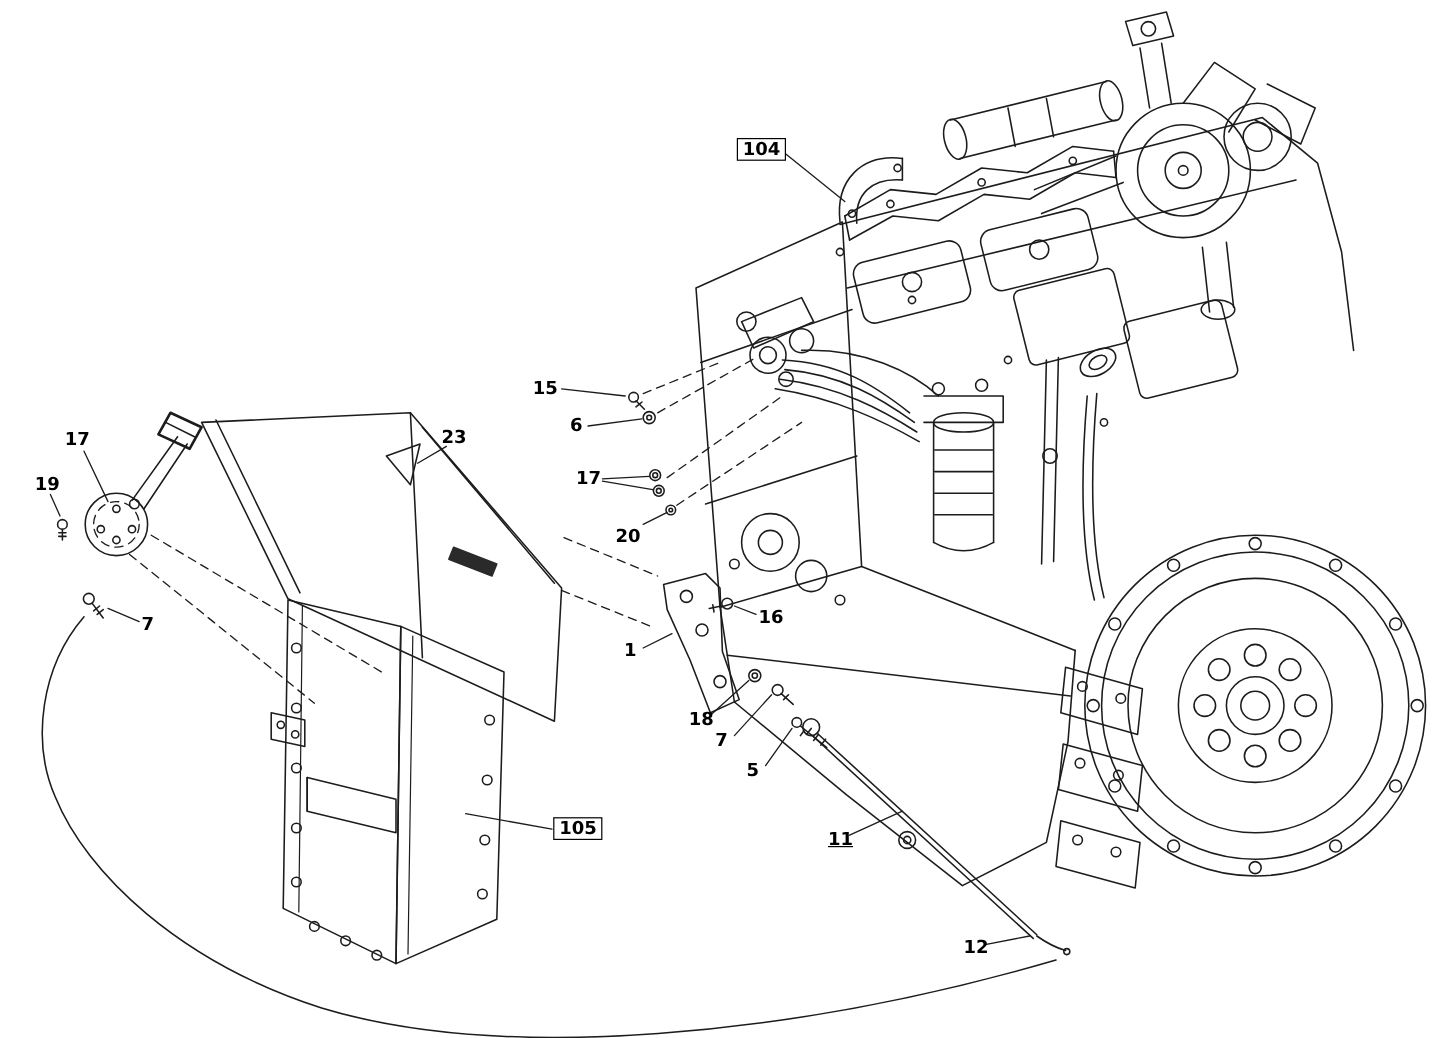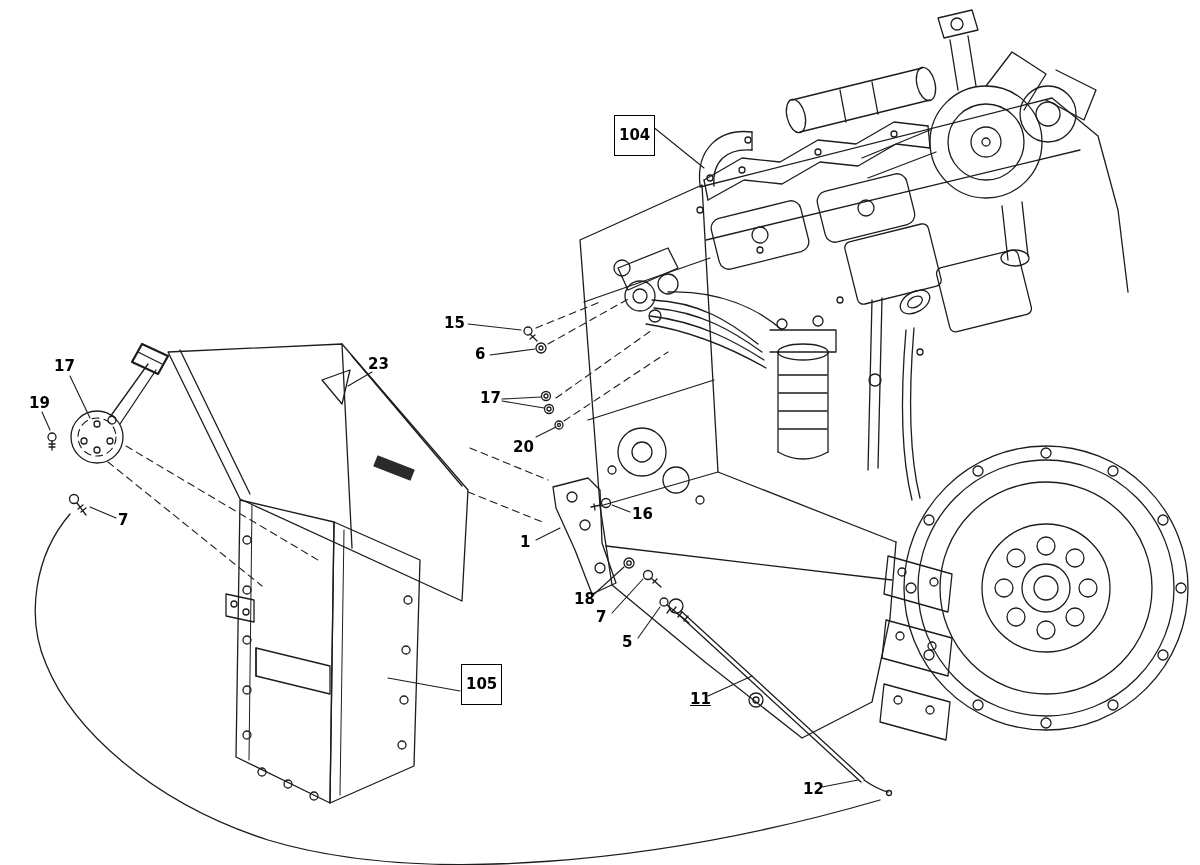--- a/index.html
+++ b/index.html
@@ -16,21 +16,21 @@
   svg .darkfill{fill:#2a2a2a;stroke:#2a2a2a;}
   .watermark{
     position:absolute;left:192px;top:352px;
     font-weight:700;font-size:96px;letter-spacing:10px;
     color:#8f8f8f;opacity:0.5;white-space:nowrap;pointer-events:none;z-index:5;
   }
   .callout{
     position:absolute;font-weight:700;font-size:15px;color:#000;z-index:6;
     line-height:17px;
   }
-  .callout.boxed{border:1.5px solid #000;background:#fff;padding:11px 4px;}
+  .callout.boxed{border:1.5px solid #000;background:#fff;padding:0 4px;}
 </style>
 </head>
 <body>
 
 <div class="stage">
 
   <svg width="1200" height="865" viewBox="0 0 1200 865">
 
     <g>
 
@@ -347,21 +347,21 @@
       <path class="leader" d="M 592,596 L 624,567"></path>
       <path class="leader" d="M 612,613 L 643,579"></path>
       <path class="leader" d="M 638,638 L 660,607"></path>
       <path class="leader" d="M 708,696 L 752,676"></path>
       <path class="leader" d="M 822,787 L 858,780"></path>
     </g>
   </svg>
 
 
   <div class="callout boxed" style="left:614px;top:115px;">104</div>
-  <div class="callout boxed" style="left:461px;top:664px;">105</div>
+  <div class="callout boxed" style="left:461px;top:681px;">105</div>
 
   <div class="callout" style="left:444px;top:315px;">15</div>
   <div class="callout" style="left:475px;top:346px;">6</div>
   <div class="callout" style="left:480px;top:390px;">17</div>
   <div class="callout" style="left:513px;top:439px;">20</div>
   <div class="callout" style="left:54px;top:358px;">17</div>
   <div class="callout" style="left:29px;top:395px;text-align:center;">19</div>
   <div class="callout" style="left:368px;top:356px;">23</div>
   <div class="callout" style="left:118px;top:512px;">7</div>
   <div class="callout" style="left:520px;top:534px;">1</div>

